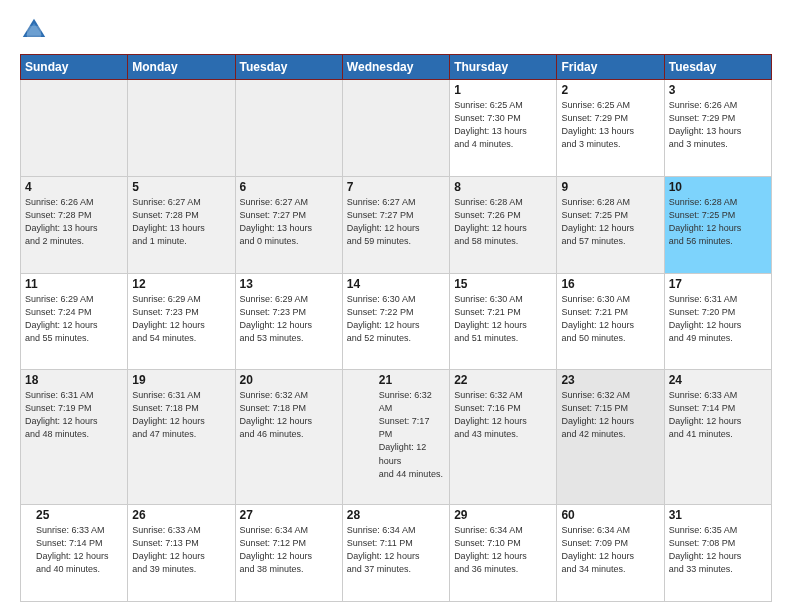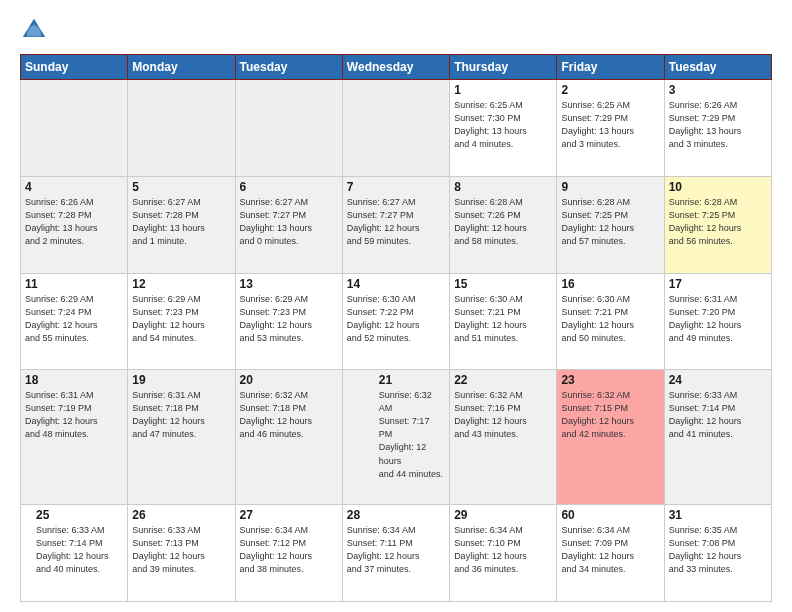--- a/index.html
+++ b/index.html
@@ -163,21 +163,21 @@
             <div class="day-info">Sunrise: 6:27 AM<br>Sunset: 7:27 PM<br>Daylight: 12 hours<br>and 59 minutes.</div>
           </td>
           <td style="background: rgb(240, 240, 240);">
             <span class="day-number">8</span>
             <div class="day-info">Sunrise: 6:28 AM<br>Sunset: 7:26 PM<br>Daylight: 12 hours<br>and 58 minutes.</div>
           </td>
           <td style="background: rgb(240, 240, 240);">
             <span class="day-number">9</span>
             <div class="day-info">Sunrise: 6:28 AM<br>Sunset: 7:25 PM<br>Daylight: 12 hours<br>and 57 minutes.</div>
           </td>
-          <td style="background: #fef9c3; margin-left: 24px;">
+          <td style="background: #7dd3fc; margin-left: 24px;">
             <span class="day-number">10</span>
             <div class="day-info">Sunrise: 6:28 AM<br>Sunset: 7:25 PM<br>Daylight: 12 hours<br>and 56 minutes.</div>
           </td>
         </tr>
         <tr>
           <td style="background: rgb(255, 255, 255);">
             <span class="day-number">11</span>
             <div class="day-info">Sunrise: 6:29 AM<br>Sunset: 7:24 PM<br>Daylight: 12 hours<br>and 55 minutes.</div>
           </td>
           <td style="background: rgb(255, 255, 255);">
@@ -219,21 +219,21 @@
             <div class="day-info">Sunrise: 6:32 AM<br>Sunset: 7:18 PM<br>Daylight: 12 hours<br>and 46 minutes.</div>
           </td>
           <td style="background: rgb(240, 240, 240); padding-left: 36px;">
             <span class="day-number">21</span>
             <div class="day-info">Sunrise: 6:32 AM<br>Sunset: 7:17 PM<br>Daylight: 12 hours<br>and 44 minutes.</div>
           </td>
           <td style="background: rgb(240, 240, 240);">
             <span class="day-number">22</span>
             <div class="day-info">Sunrise: 6:32 AM<br>Sunset: 7:16 PM<br>Daylight: 12 hours<br>and 43 minutes.</div>
           </td>
-          <td style="background: #fca5a5; margin-top: 40px;">
+          <td style="background: #e5e5e5; margin-top: 40px;">
             <span class="day-number">23</span>
             <div class="day-info">Sunrise: 6:32 AM<br>Sunset: 7:15 PM<br>Daylight: 12 hours<br>and 42 minutes.</div>
           </td>
           <td style="background: rgb(240, 240, 240); margin-left: 28px;">
             <span class="day-number">24</span>
             <div class="day-info">Sunrise: 6:33 AM<br>Sunset: 7:14 PM<br>Daylight: 12 hours<br>and 41 minutes.</div>
           </td>
         </tr>
         <tr>
           <td style="background: rgb(255, 255, 255); padding-left: 15px;">

